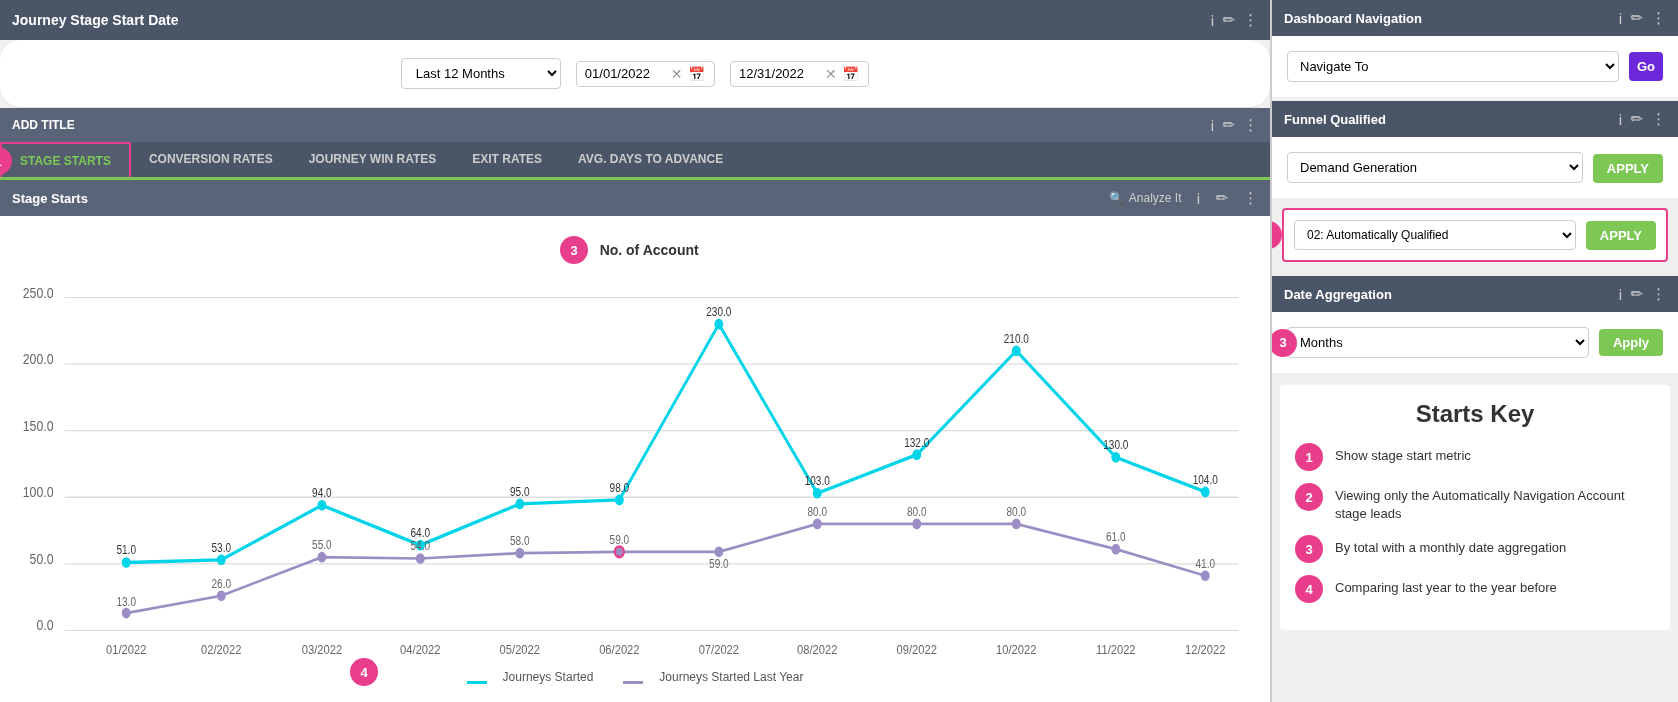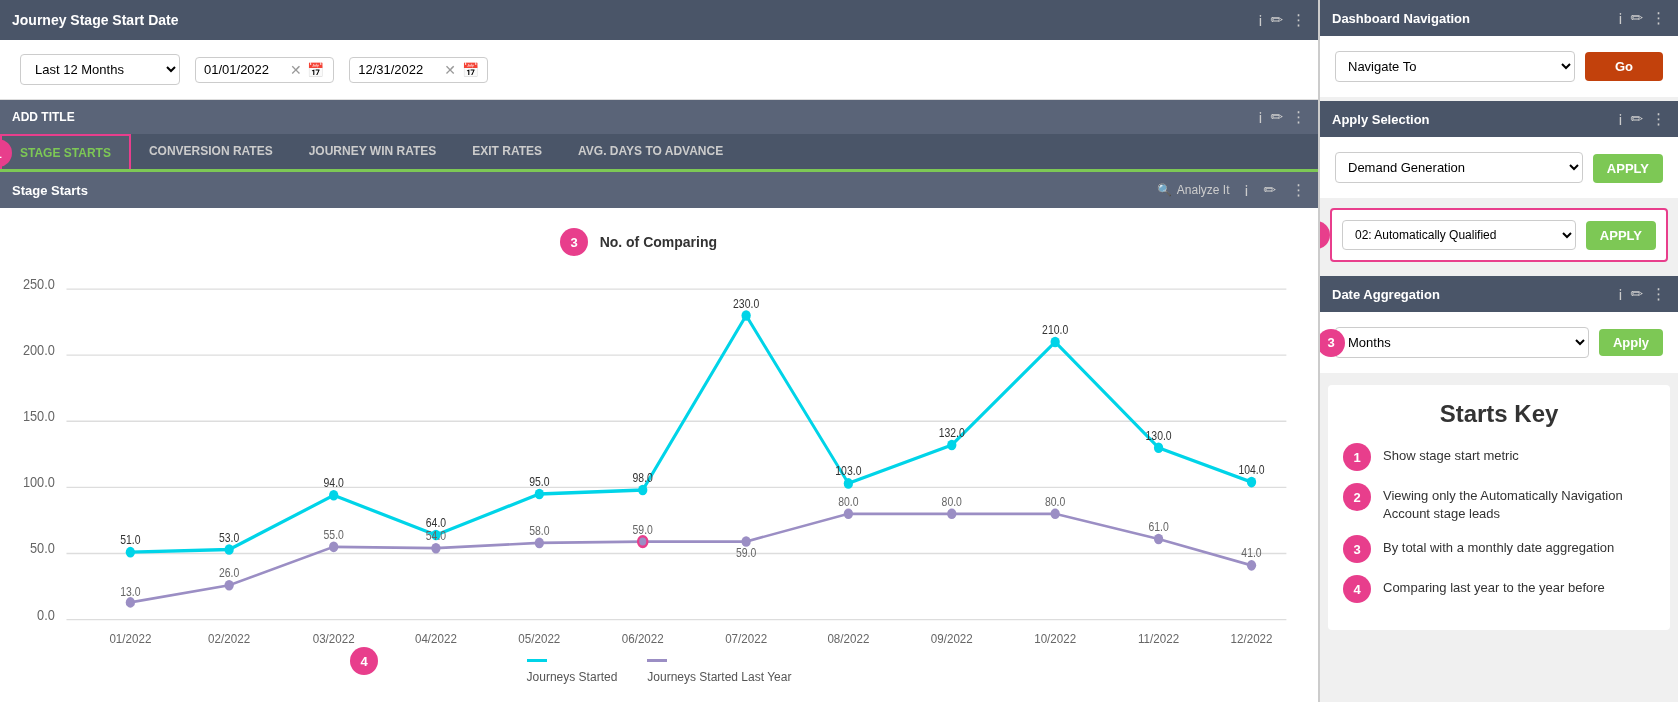--- a/index.html
+++ b/index.html
@@ -8,21 +8,21 @@
     .main-container { display: flex; width: 1678px; height: 702px; }
 
     
     .left-panel { flex: 1; display: flex; flex-direction: column; background: #f0f0f0; }
 
     
     .widget-header { background: #4a5568; color: white; padding: 8px 12px; display: flex; align-items: center; justify-content: space-between; height: 40px; }
     .widget-header-title { font-size: 14px; font-weight: bold; color: white; }
 
     
-    .date-filter-bar { background: white; padding: 12px 20px; display: flex; align-items: center; gap: 15px; justify-content: flex-start; border-bottom: 1px solid #ddd; height: 60px; }
+    .date-filter-bar { background: white; padding: 12px 20px; display: flex; align-items: center; gap: 15px; justify-content: center; border-bottom: 1px solid #ddd; height: 68px; border-radius: 21px; }
     .date-select { border: 1px solid #ccc; padding: 6px 10px; border-radius: 4px; font-size: 13px; background: white; min-width: 160px; }
     .date-input-group { display: flex; align-items: center; border: 1px solid #ccc; border-radius: 4px; padding: 4px 8px; background: white; gap: 6px; }
     .date-input-group input { border: none; outline: none; font-size: 13px; width: 80px; }
     .date-icon { color: #666; cursor: pointer; font-size: 14px; }
     .date-clear { color: #999; cursor: pointer; font-size: 14px; }
 
     
     .tab-section { background: #4a5568; }
     .tab-section-title { background: #5a6478; color: white; padding: 6px 12px; font-size: 12px; font-weight: bold; display: flex; align-items: center; justify-content: space-between; height: 34px; }
     .tabs { display: flex; background: #4a5568; }
@@ -31,36 +31,36 @@
 
     
     .stage-starts-header { background: #5a6478; color: white; padding: 6px 12px; display: flex; align-items: center; justify-content: space-between; height: 36px; }
     .stage-starts-title { font-size: 13px; font-weight: bold; }
     .analyze-btn { display: flex; align-items: center; gap: 5px; color: #ccc; font-size: 12px; cursor: pointer; }
 
     
     .chart-area { background: white; flex: 1; padding: 15px 20px 10px 20px; position: relative; display: flex; flex-direction: column; }
     .chart-svg-container { flex: 1; position: relative; }
     .chart-legend { display: flex; justify-content: center; gap: 30px; padding: 8px 0; margin-top: 5px; }
-    .legend-item { display: flex; align-items: flex-start; gap: 8px; font-size: 12px; color: #555; flex-direction: column; }
+    .legend-item { display: flex; align-items: flex-end; gap: 16px; font-size: 12px; color: #555; }
     .legend-color { width: 20px; height: 3px; }
 
     
-    .right-panel { width: 360px; background: #f0f0f0; display: flex; flex-direction: column; border-left: 2px solid #ccc; overflow-y: auto; }
+    .right-panel { width: 408px; background: #f0f0f0; display: flex; flex-direction: column; border-left: 2px solid #ccc; overflow-y: auto; }
 
     
     .right-section { background: #f0f0f0; margin-bottom: 4px; }
     .right-section-header { background: #4a5568; color: white; padding: 8px 12px; display: flex; align-items: center; justify-content: space-between; height: 36px; }
     .right-section-title { font-size: 13px; font-weight: bold; }
     .right-section-content { padding: 15px; background: white; }
 
     
     .nav-row { display: flex; align-items: center; gap: 10px; }
     .nav-select { flex: 1; border: 1px solid #ccc; padding: 6px 8px; border-radius: 4px; font-size: 13px; background: white; }
-    .go-btn { background: #c2410c; color: white; border: none; padding: 7px 30px; border-radius: 4px; font-weight: bold; cursor: pointer; font-size: 13px; }
+    .go-btn { background: #6d28d9; color: white; border: none; padding: 7px 8px; border-radius: 4px; font-weight: bold; cursor: pointer; font-size: 13px; }
 
     
     .funnel-row { display: flex; align-items: flex-end; gap: 10px; }
     .funnel-select { flex: 1; border: 1px solid #ccc; padding: 6px 8px; border-radius: 4px; font-size: 13px; background: white; }
     .apply-btn-green { background: #7dc855; color: white; border: none; padding: 7px 14px; border-radius: 4px; font-weight: bold; cursor: pointer; font-size: 13px; }
 
     
     .stage-filter-section { border: 2px solid #e83e8c; border-radius: 4px; margin: 10px; padding: 10px; background: white; display: flex; align-items: center; gap: 10px; }
     .stage-select { flex: 1; border: 1px solid #ccc; padding: 6px 8px; border-radius: 4px; font-size: 12px; background: white; }
 
@@ -160,21 +160,21 @@
         <button class="icon-btn">ℹ</button>
         <button class="icon-btn">✏</button>
         <button class="icon-btn">⋮</button>
       </div>
     </div>
 
     <div class="chart-area">
 
       <div style="position:absolute;left:560px;top:20px;z-index:10;">
         <div class="chart-badge" style="position:relative;display:inline-flex;">3</div>
-        <span style="font-size:14px;font-weight:bold;color:#333;margin-left:8px;">No. of Comparing</span>
+        <span style="font-size:14px;font-weight:bold;color:#333;margin-left:8px;">No. of Account</span>
       </div>
 
       <div class="chart-svg-container">
         <svg width="100%" height="100%" viewBox="0 0 1100 320" preserveAspectRatio="none">
 
           <text x="30" y="300" font-size="11" fill="#666" text-anchor="end">0.0</text>
           <text x="30" y="250" font-size="11" fill="#666" text-anchor="end">50.0</text>
           <text x="30" y="200" font-size="11" fill="#666" text-anchor="end">100.0</text>
           <text x="30" y="150" font-size="11" fill="#666" text-anchor="end">150.0</text>
           <text x="30" y="100" font-size="11" fill="#666" text-anchor="end">200.0</text>
@@ -287,21 +287,21 @@
           <select class="nav-select">
             <option>Navigate To</option>
           </select>
           <button class="go-btn">Go</button>
         </div>
       </div>
     </div>
 
     <div class="right-section">
       <div class="right-section-header">
-        <span class="right-section-title">Apply Selection</span>
+        <span class="right-section-title">Funnel Qualified</span>
         <div class="header-icons">
           <button class="icon-btn">ℹ</button>
           <button class="icon-btn">✏</button>
           <button class="icon-btn">⋮</button>
         </div>
       </div>
       <div class="right-section-content">
         <div class="funnel-row">
           <select class="funnel-select">
             <option>Demand Generation</option>

